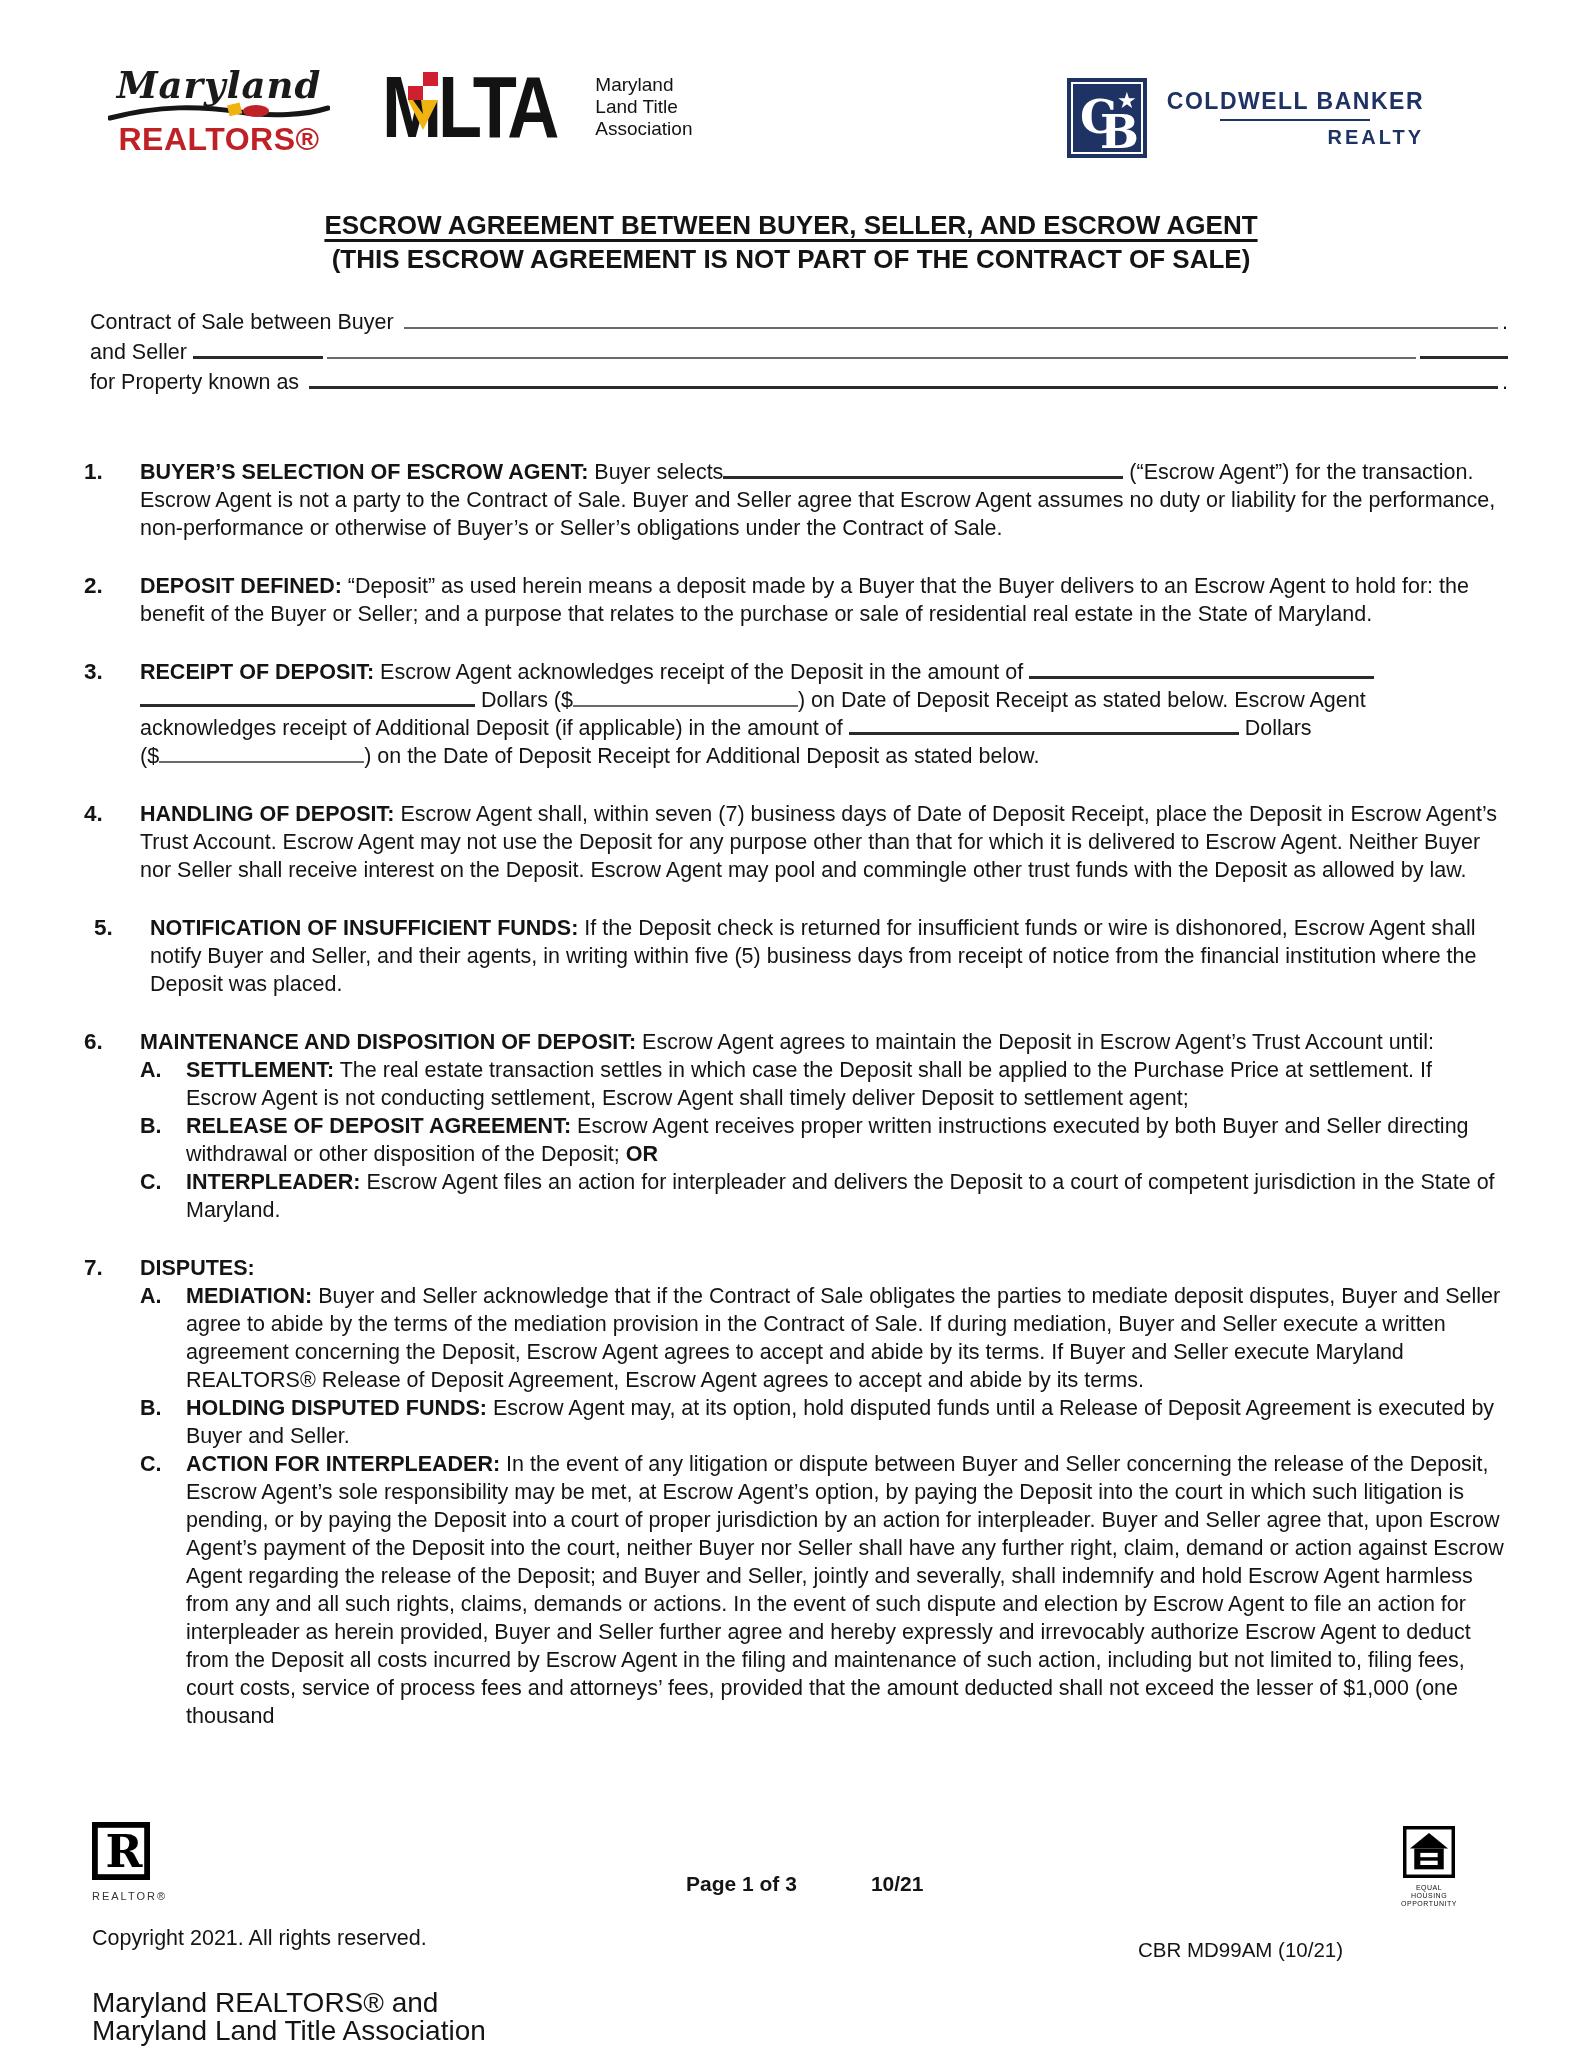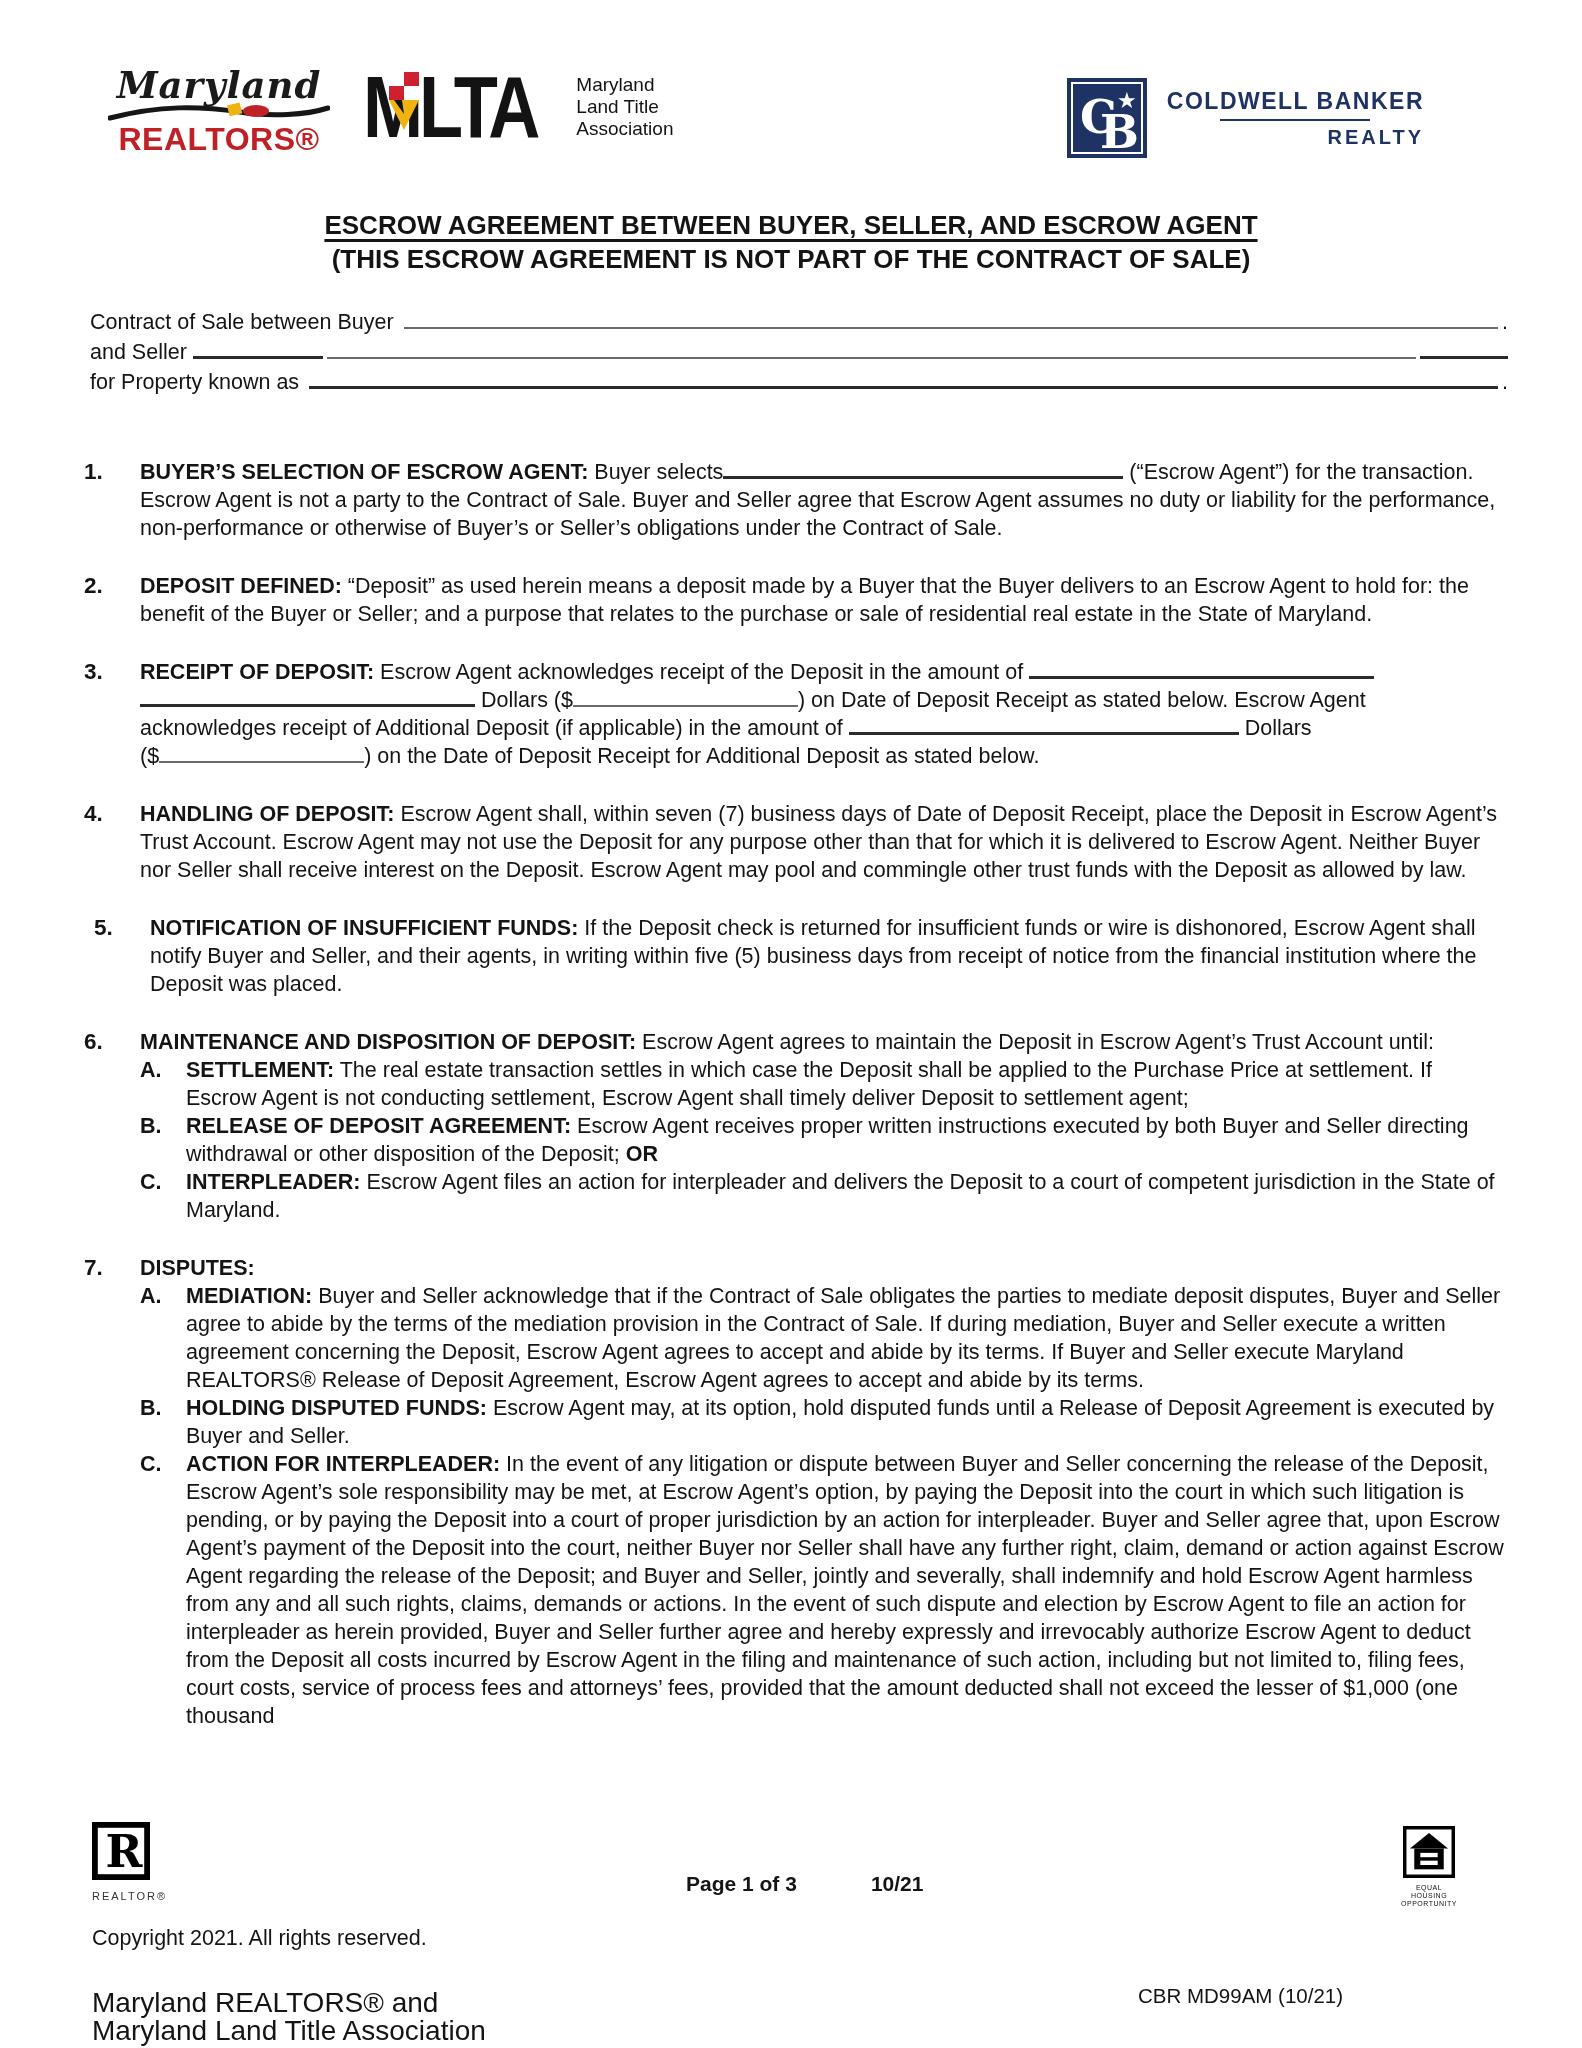--- a/index.html
+++ b/index.html
@@ -6,21 +6,21 @@
   .page{position:relative;width:1582px;height:2048px;background:#fff;
         font-family:"Liberation Sans",sans-serif;color:#141414;overflow:hidden;}
 
   
   .header{display:flex;align-items:flex-start;padding:66px 158px 0 108px;}
   .logo-mr{width:222px;text-align:center;}
   .mr-script{font-family:"DejaVu Serif",serif;font-style:italic;font-weight:700;
              font-size:37px;line-height:38px;color:#1a1a1a;letter-spacing:1px;}
   .mr-swoosh{display:block;margin:-2px auto 0;}
   .mr-realtors{font-weight:bold;font-size:32px;line-height:34px;letter-spacing:.5px;}
-  .logo-mlta{display:flex;align-items:center;margin-left:33px;}
+  .logo-mlta{display:flex;align-items:center;margin-left:52px;}
   .mlta-acwrap{position:relative;}
   .mlta-acronym{font-weight:900;font-size:88px;line-height:82px;letter-spacing:-5px;
                 transform:scaleX(.82);transform-origin:left center;color:#131313;}
   .mlta-flag{position:absolute;left:26px;top:6px;}
   .mlta-name{font-size:19px;line-height:22px;color:#131313;margin-left:2px;}
   .logo-cb{display:flex;align-items:center;margin-left:auto;gap:20px;margin-top:12px;}
   .cb-mark{position:relative;width:80px;height:80px;flex:none;}
   .cb-mark .cb-inner{position:absolute;inset:4px;border:2px solid #fff;}
   .cb-text{text-align:center;}
   .cb-name{font-size:23px;font-weight:bold;letter-spacing:1.5px;line-height:26px;}
@@ -54,21 +54,21 @@
 
   
   .footer-left{position:absolute;left:92px;top:1822px;}
   .realtor-caption{font-size:11px;letter-spacing:2px;color:#333;margin-top:6px;}
   .copyright{font-size:21.5px;margin-top:24px;}
   .org-lines{font-size:28px;line-height:28px;margin-top:38px;}
   .page-line{position:absolute;left:686px;top:1872px;display:flex;gap:74px;
              font-weight:bold;font-size:21px;align-items:flex-end;}
   .eho{position:absolute;left:1398px;top:1826px;width:62px;text-align:center;}
   .eho-caption{font-size:7px;line-height:8px;letter-spacing:.5px;color:#111;margin-top:2px;}
-  .form-code{position:absolute;left:1138px;top:1984px;font-size:20.5px;}
+  .form-code{position:absolute;left:1138px;top:1938px;font-size:20.5px;}
 </style>
 </head>
 <body>
 
 <div class="page">
 
   <div class="header">
 
     <div class="logo-mr">
       <div class="mr-script">Maryland</div>

